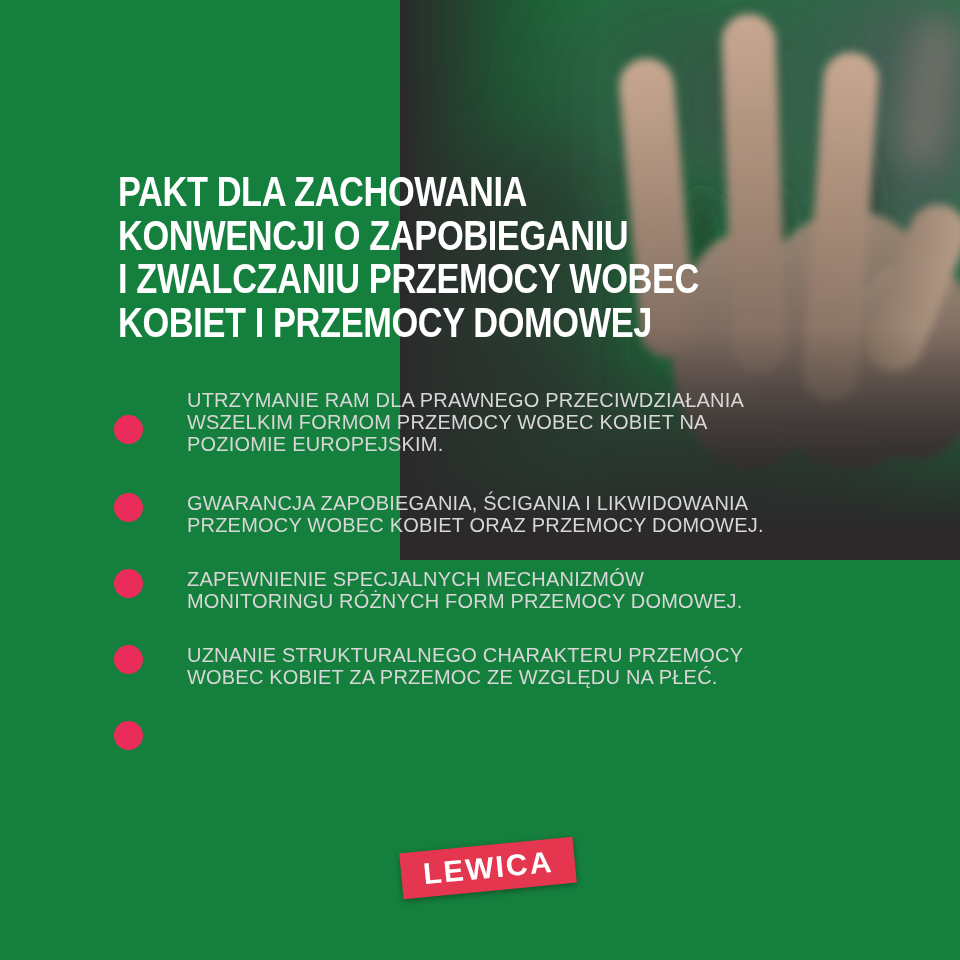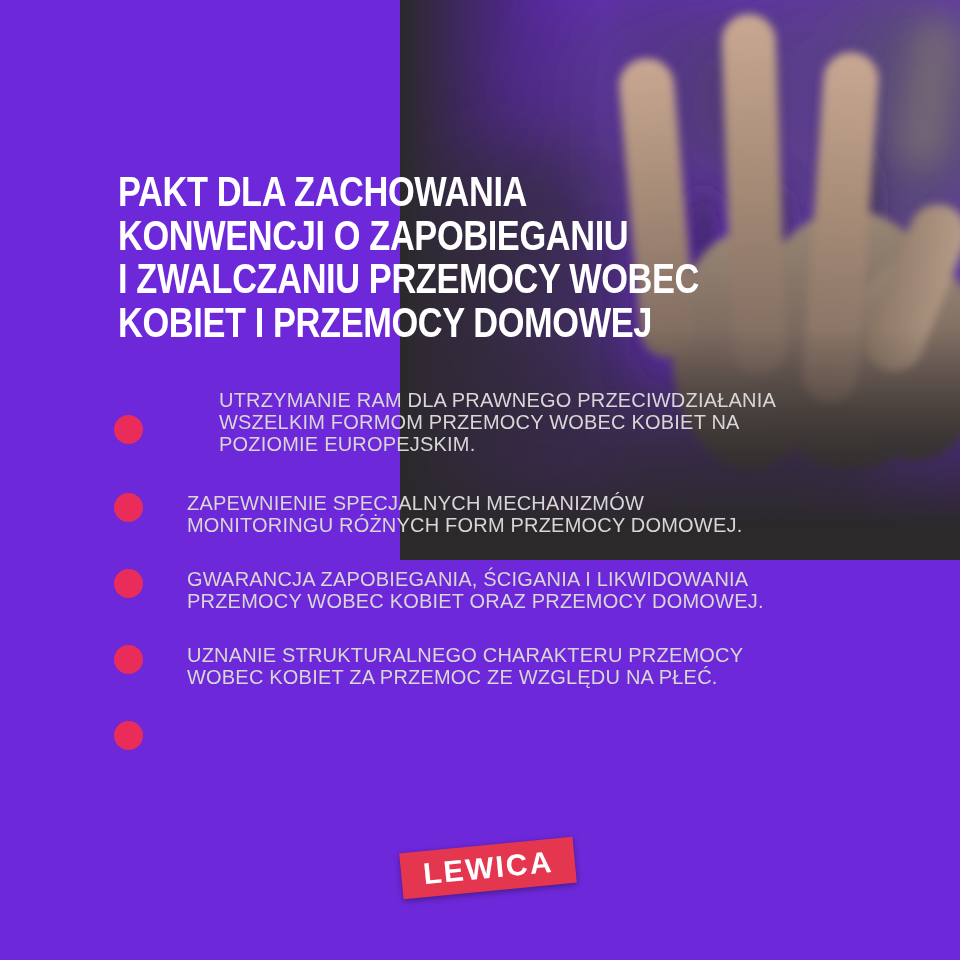--- a/index.html
+++ b/index.html
@@ -1,19 +1,19 @@
 <!DOCTYPE html>
 <html><head>
 <meta charset="utf-8">
 <style>
   html,body{margin:0;padding:0;background:#1a1919;}
   .poster{
     position:relative;
     width:960px;height:960px;
-    background:#6d28d9;
+    background:#15803d;
     overflow:hidden;
     font-family:"Liberation Sans",sans-serif;
     -webkit-font-smoothing:antialiased;
   }
   
   .hand-art{
     position:absolute;
     left:400px;top:0;
     width:560px;height:560px;
     pointer-events:none;
@@ -41,21 +41,21 @@
     margin:0;padding:0;
     list-style:none;
     width:760px;
     z-index:3;
   }
   .bullet{
     display:flex;
     align-items:flex-start;
     margin:0 0 32px 0;
   }
-  .bullet.first{margin-bottom:37px;gap:32px;}
+  .bullet.first{margin-bottom:37px;}
   .dot{
     flex:none;
     width:29px;height:29px;
     border-radius:50%;
     background:#ea2c5b;
     margin:1px 44px 0 0;
   }
   .bullet.first .dot{margin-top:26px;}
   .bullet-text{
     color:#d8d6d6;
@@ -163,27 +163,27 @@
 
   <ul class="bullets">
     <li class="bullet first">
       <span class="dot"></span>
       <span class="bullet-text">UTRZYMANIE RAM DLA PRAWNEGO PRZECIWDZIAŁANIA
 WSZELKIM FORMOM PRZEMOCY WOBEC KOBIET NA
 POZIOMIE EUROPEJSKIM.</span>
     </li>
     <li class="bullet">
       <span class="dot"></span>
-      <span class="bullet-text">ZAPEWNIENIE SPECJALNYCH MECHANIZMÓW
-MONITORINGU RÓŻNYCH FORM PRZEMOCY DOMOWEJ.</span>
+      <span class="bullet-text">GWARANCJA ZAPOBIEGANIA, ŚCIGANIA I LIKWIDOWANIA
+PRZEMOCY WOBEC KOBIET ORAZ PRZEMOCY DOMOWEJ.</span>
     </li>
     <li class="bullet">
       <span class="dot"></span>
-      <span class="bullet-text">GWARANCJA ZAPOBIEGANIA, ŚCIGANIA I LIKWIDOWANIA
-PRZEMOCY WOBEC KOBIET ORAZ PRZEMOCY DOMOWEJ.</span>
+      <span class="bullet-text">ZAPEWNIENIE SPECJALNYCH MECHANIZMÓW
+MONITORINGU RÓŻNYCH FORM PRZEMOCY DOMOWEJ.</span>
     </li>
     <li class="bullet">
       <span class="dot"></span>
       <span class="bullet-text">UZNANIE STRUKTURALNEGO CHARAKTERU PRZEMOCY
 WOBEC KOBIET ZA PRZEMOC ZE WZGLĘDU NA PŁEĆ.</span>
     </li>
     <li class="bullet">
       <span class="dot"></span>
     </li>
   </ul>

